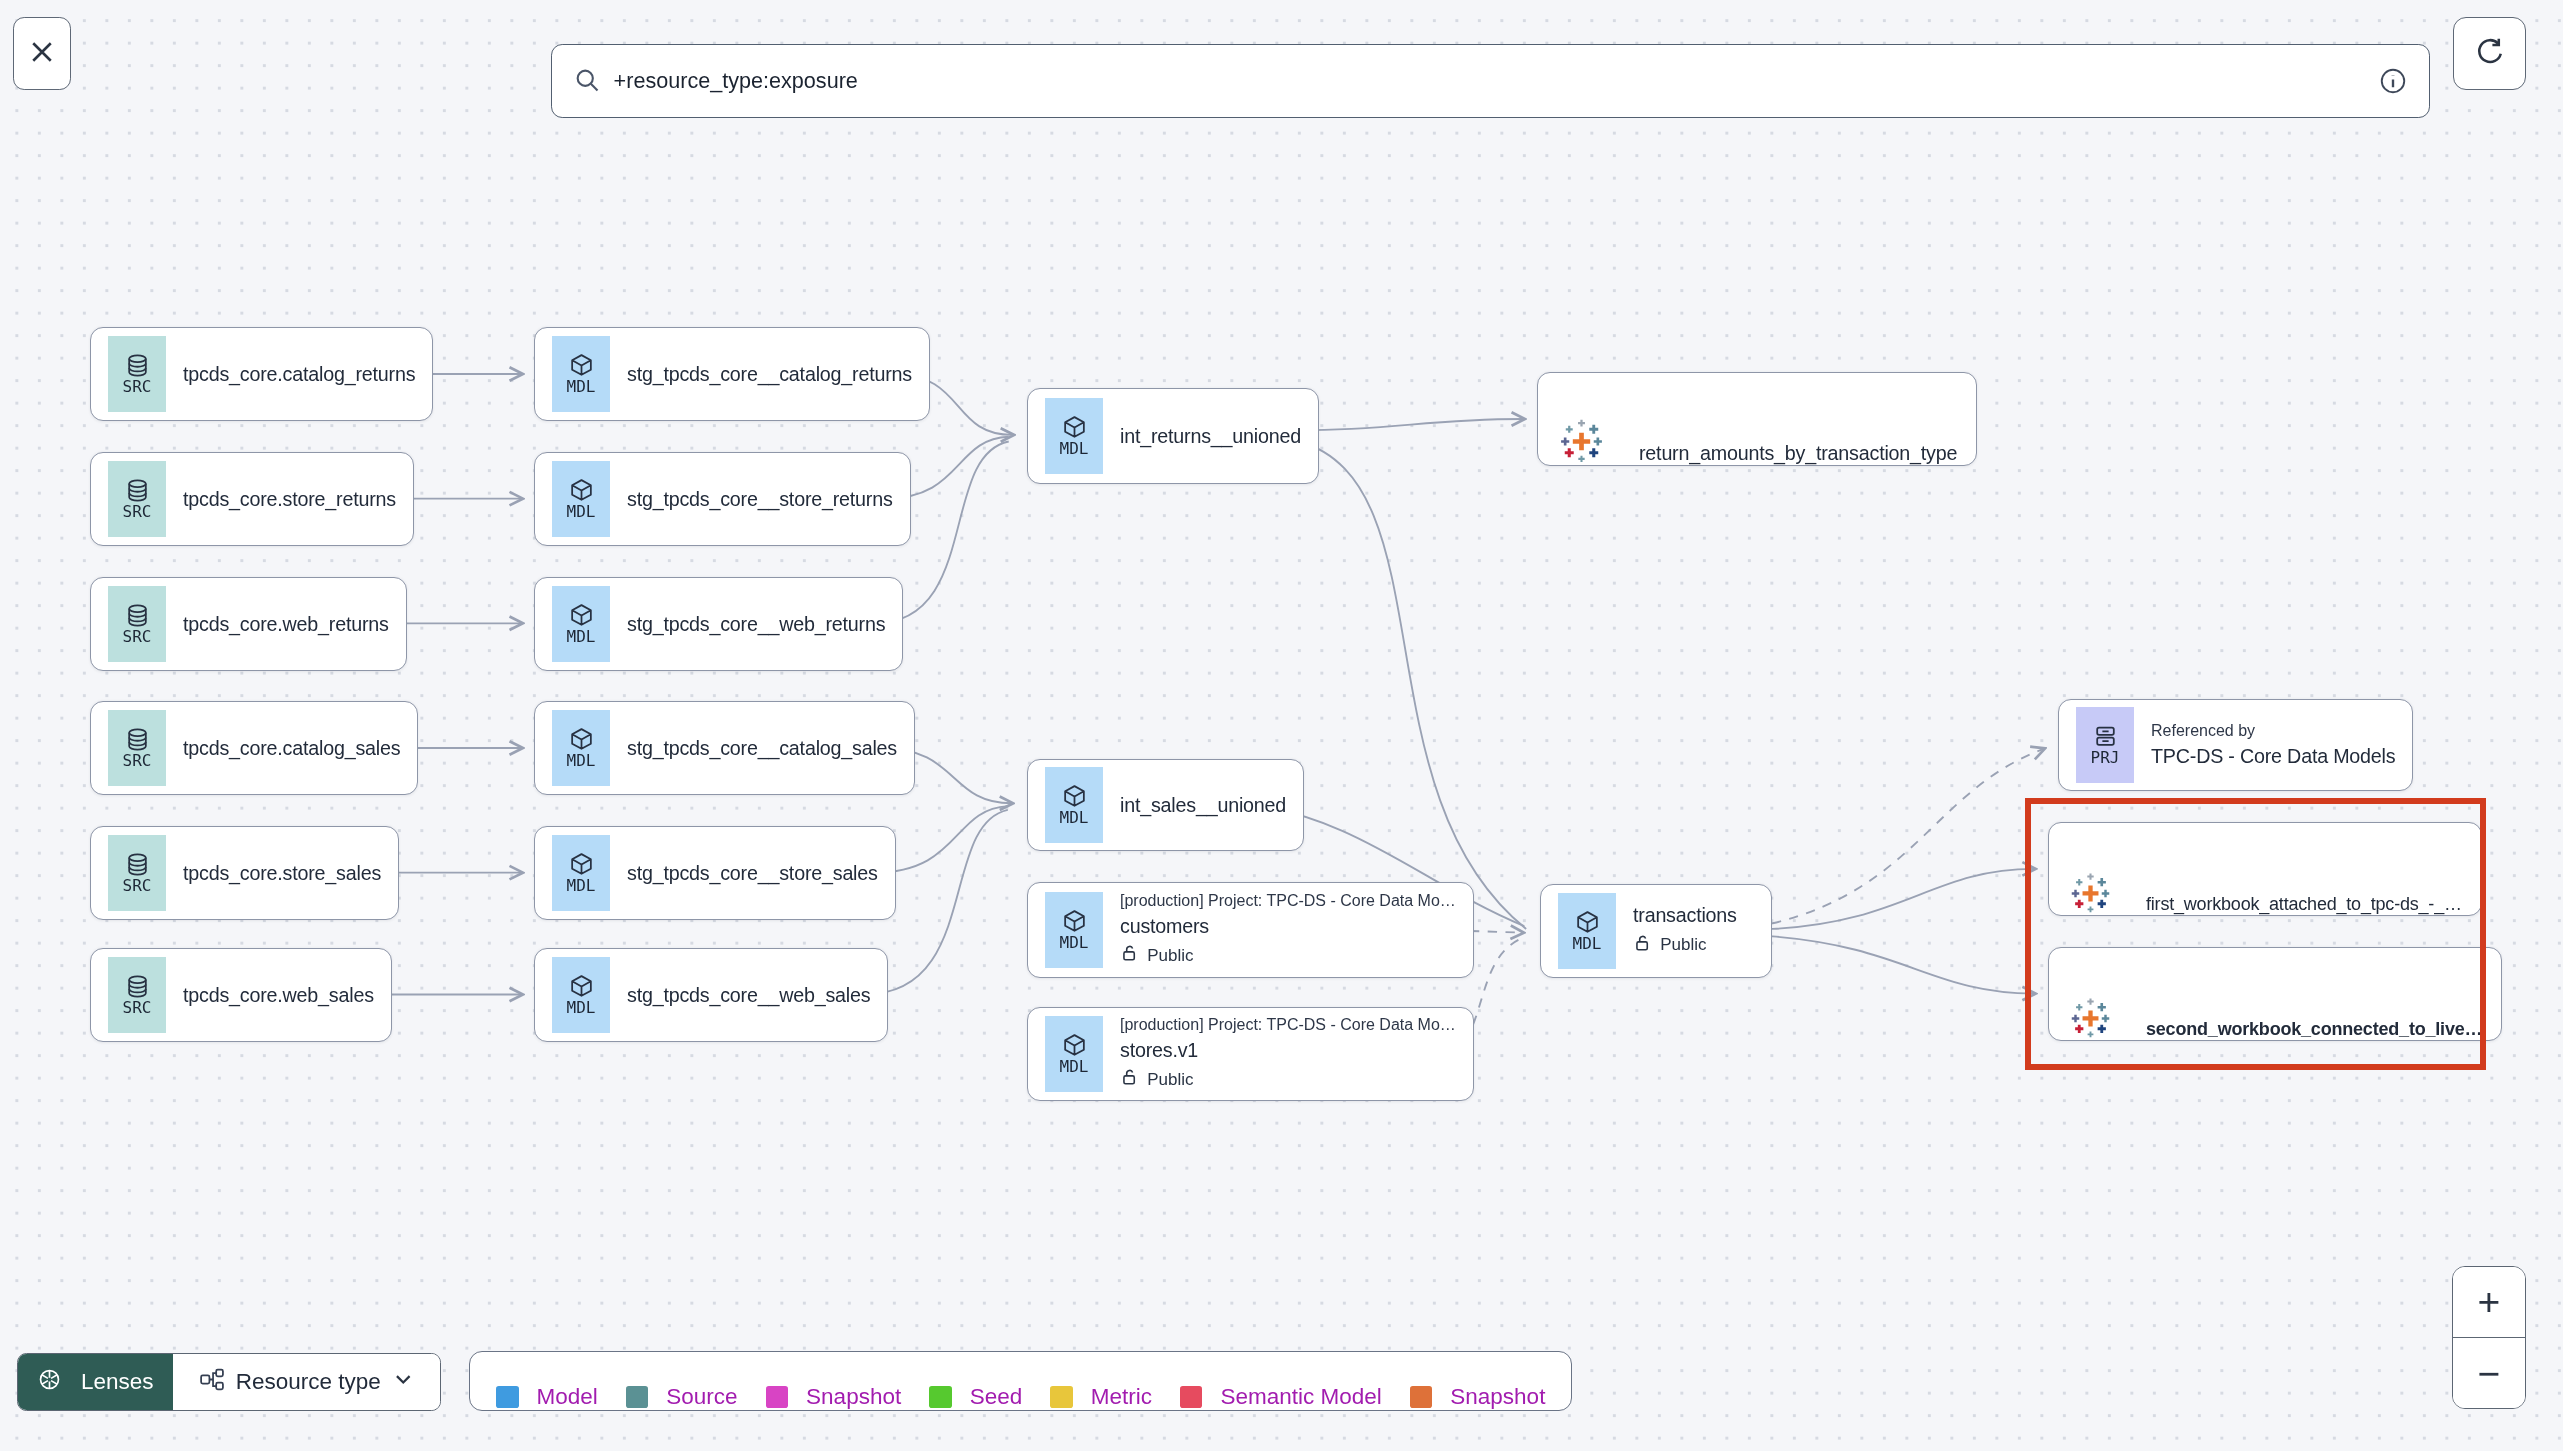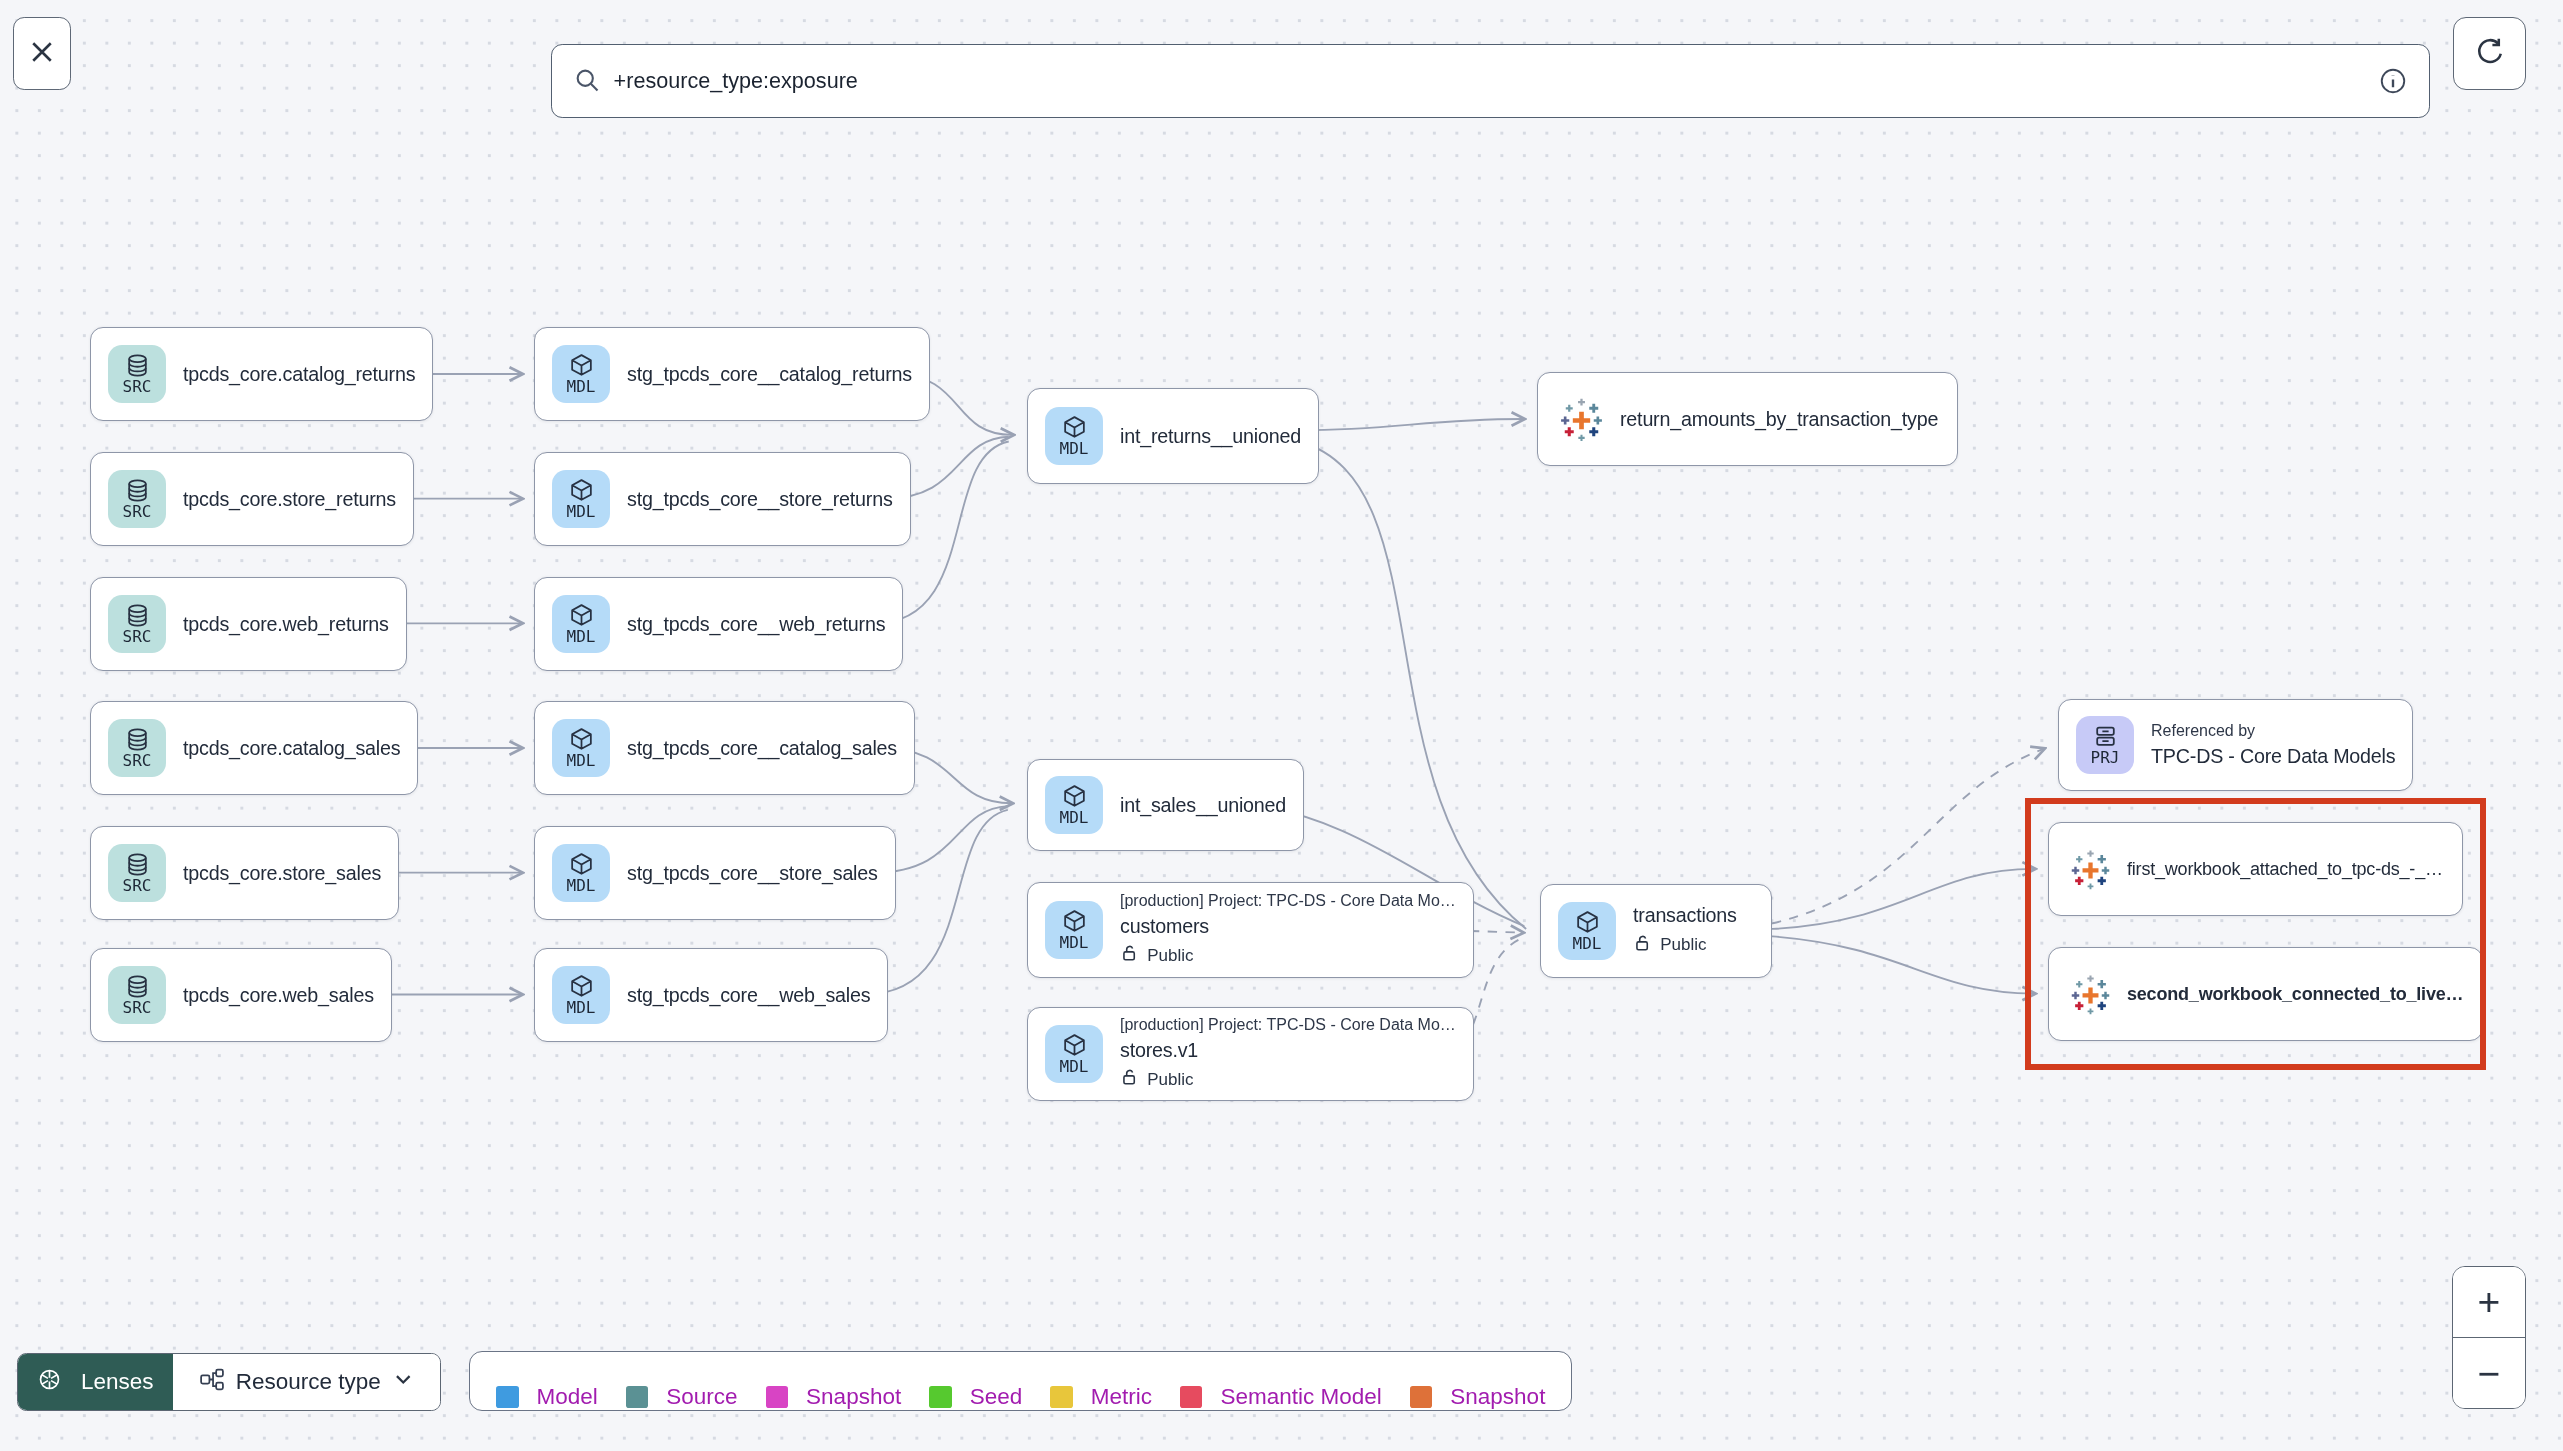--- a/index.html
+++ b/index.html
@@ -32,28 +32,28 @@
   #edges { position:absolute; left:0; top:0; }
   .edge { fill:none; stroke:#9AA2B4; stroke-width:2px; }
   .edge.dashed { stroke-dasharray:10 9; }
   .node { position:absolute; background:#fff; border:1.9px solid #8E96A8; border-radius:13px;
           display:flex; align-items:center; gap:17px; padding:0 17px;
           box-shadow:0 0.9px 2.8px rgba(25,35,55,.08); cursor:pointer; width:max-content; }
   .node .txt { display:flex; flex-direction:column; justify-content:center; }
   .node .label { font-size:19.7px; letter-spacing:-0.2px; color:#222B3A; white-space:nowrap; }
   .node .meta  { font-size:16px; color:#2E3748; white-space:nowrap; margin-bottom:4.7px; }
   .node .access{ display:flex; align-items:center; gap:7.5px; font-size:17px; color:#2A3444; margin-top:5.6px; }
-  .badge { width:58px; height:58px; border-radius:14px; flex:none;
+  .badge { width:58px; height:76px; border-radius:0; flex:none;
            display:flex; flex-direction:column; align-items:center; justify-content:center; }
   .badge .tag { font-family:"DejaVu Sans Mono",monospace; font-size:16px; color:#1D2736; margin-top:-1.9px; }
   .badge.src { background:#BCE0DE; }
   .badge.mdl { background:#B5DBF8; }
   .badge.prj { background:#C7CAF7; }
   .exp-icon { flex:none; display:flex; align-items:center; }
-  .node.exposure { gap:14px; padding:0 19px; }
+  .node.exposure { gap:33px; padding:0 19px;align-items:flex-end; }
   .node.exposure.small .label { font-size:18px; }
 
   .highlight-box { position:absolute; left:2025px; top:798px; width:461px; height:272px;
           border:6.6px solid #D23B1D; pointer-events:none; }
 
   
   .filter-bar { position:absolute; left:17px; top:1353px; height:58px; display:flex;
           border:1.9px solid #5C6673; border-radius:9.4px; overflow:hidden; background:#fff; }
   .lenses-btn { background:#2F5C55; color:#fff; display:flex; align-items:center; gap:19px;
           padding:0 19px; font-size:22.5px; cursor:pointer; }

